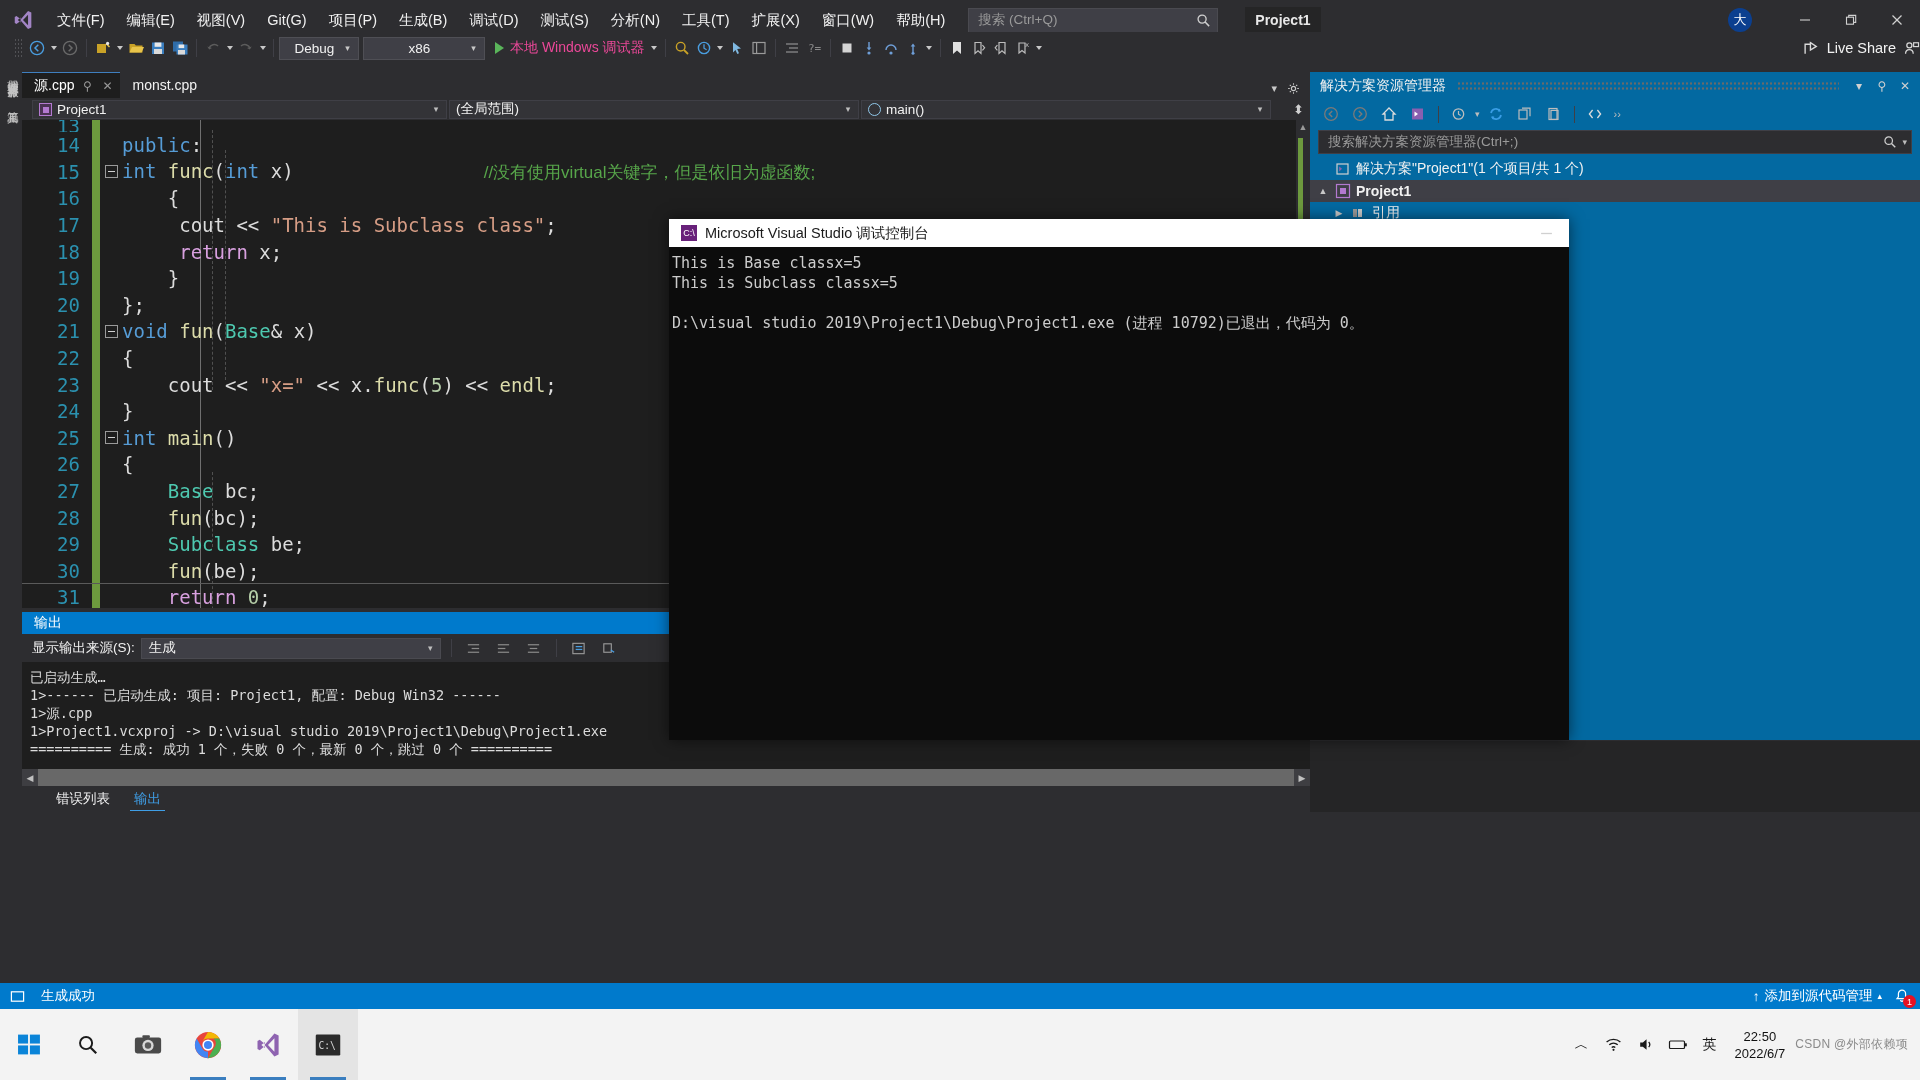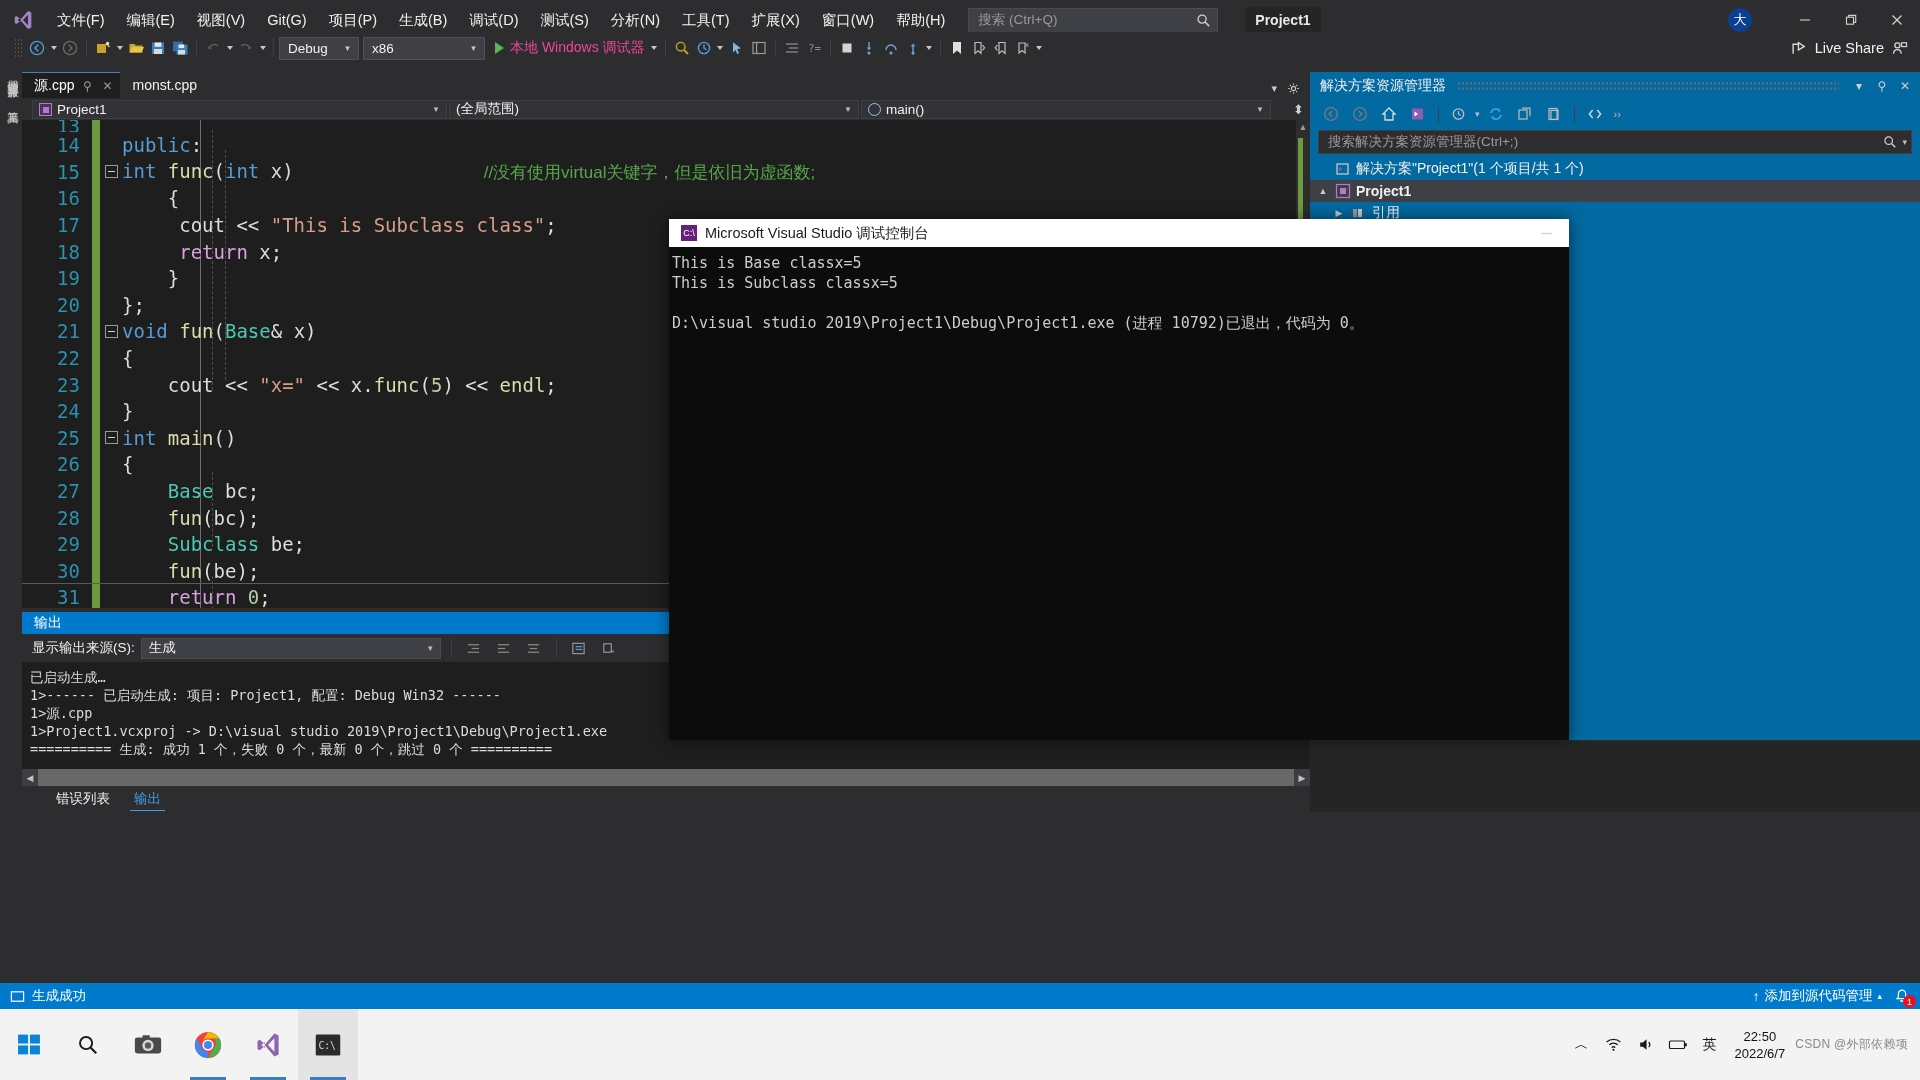--- a/index.html
+++ b/index.html
@@ -54,26 +54,26 @@
   .tb-btn { width:22px; height:24px; display:flex; align-items:center; justify-content:center; }
   .tb-btn svg { width:16px; height:16px; }
   .tb-caret { width:11px; height:24px; display:flex; align-items:center; justify-content:center; }
   .tb-caret:after { content:""; border-left:3.5px solid transparent; border-right:3.5px solid transparent; border-top:4px solid #c8c8c8; }
   .tb-sep { width:1px; height:18px; background:#3f3f46; margin:0 5px; }
   .tb-combo {
     height:23px; background:#3f3f46; border:1px solid #4f4f55; display:flex;
     align-items:center; padding:0 4px 0 8px; font-size:13.5px; color:#f1f1f1;
     margin-right:4px;
   }
-  .tb-combo .cv { flex:1; white-space:nowrap; }
+  .tb-combo .cv { flex:1; white-space:nowrap;text-align:center; }
   .tb-combo .cc { width:13px; text-align:center; font-size:9px; color:#c8c8c8; }
   .run-btn { display:flex; align-items:center; height:24px; padding:0 4px 0 6px; }
   .tri { width:0;height:0;border-left:9px solid #5ab55a;border-top:6px solid transparent;border-bottom:6px solid transparent; margin-right:6px;}
   .run-label { font-size:14px; color:#ec4899; white-space:nowrap; }
-  .live-share { margin-left:auto; display:flex; align-items:center; padding-right:12px; gap:7px; }
+  .live-share { margin-left:auto; display:flex; align-items:center; gap:7px; }
   .live-share .ls-label { font-size:14.5px; color:#f1f1f1; }
 
   
   .vtab-strip { position:absolute; left:0; top:72px; width:22px; height:740px; background:#2d2d30; }
   .vtab {
     writing-mode:vertical-rl; text-orientation:upright;
     font-size:11.5px; letter-spacing:-1px; color:#c4c4c4; padding:6px 3px;
     white-space:nowrap; line-height:20px;
   }
   .vtab.t2 { margin-top:14px; }
@@ -209,21 +209,21 @@
   .con-ttl { font-size:14.5px; color:#1a1a1a; flex:1; white-space:nowrap; }
   .con-min { width:46px;height:28px;display:flex;align-items:center;justify-content:center;}
   .con-body { height:493px; background:#0c0c0c; color:#cccccc;
               font-family:"DejaVu Sans Mono","Liberation Mono",monospace; font-size:15px; line-height:20px;
               padding:6px 0 0 3px; }
   .con-body div { white-space:pre; }
 
   
   .statusbar { position:absolute; left:0; bottom:71px; width:1920px; height:26px; background:#007acc;
                display:flex; align-items:center; color:#ffffff; font-size:13.5px; padding:0 8px 0 10px; }
-  .sb-left { display:flex; align-items:center; gap:7px; }
+  .sb-left { display:flex; align-items:center; gap:16px; }
   .sb-right { margin-left:auto; display:flex; align-items:center; gap:10px; }
   .sb-item { display:flex; align-items:center; gap:5px; white-space:nowrap; }
   .bell { position:relative; width:20px;height:20px;display:flex;align-items:center;justify-content:center; }
   .bell .cnt{ position:absolute; right:-4px; bottom:-2px; width:13px;height:13px;border-radius:50%;
               background:#e81123;color:#fff;font-size:9px;display:flex;align-items:center;justify-content:center;}
 
   
   .taskbar { position:absolute; left:0; bottom:0; width:1920px; height:71px; background:#f3f3f3;
              display:flex; align-items:center; }
   .tb-start { width:58px;height:71px;display:flex;align-items:center;justify-content:center; }

